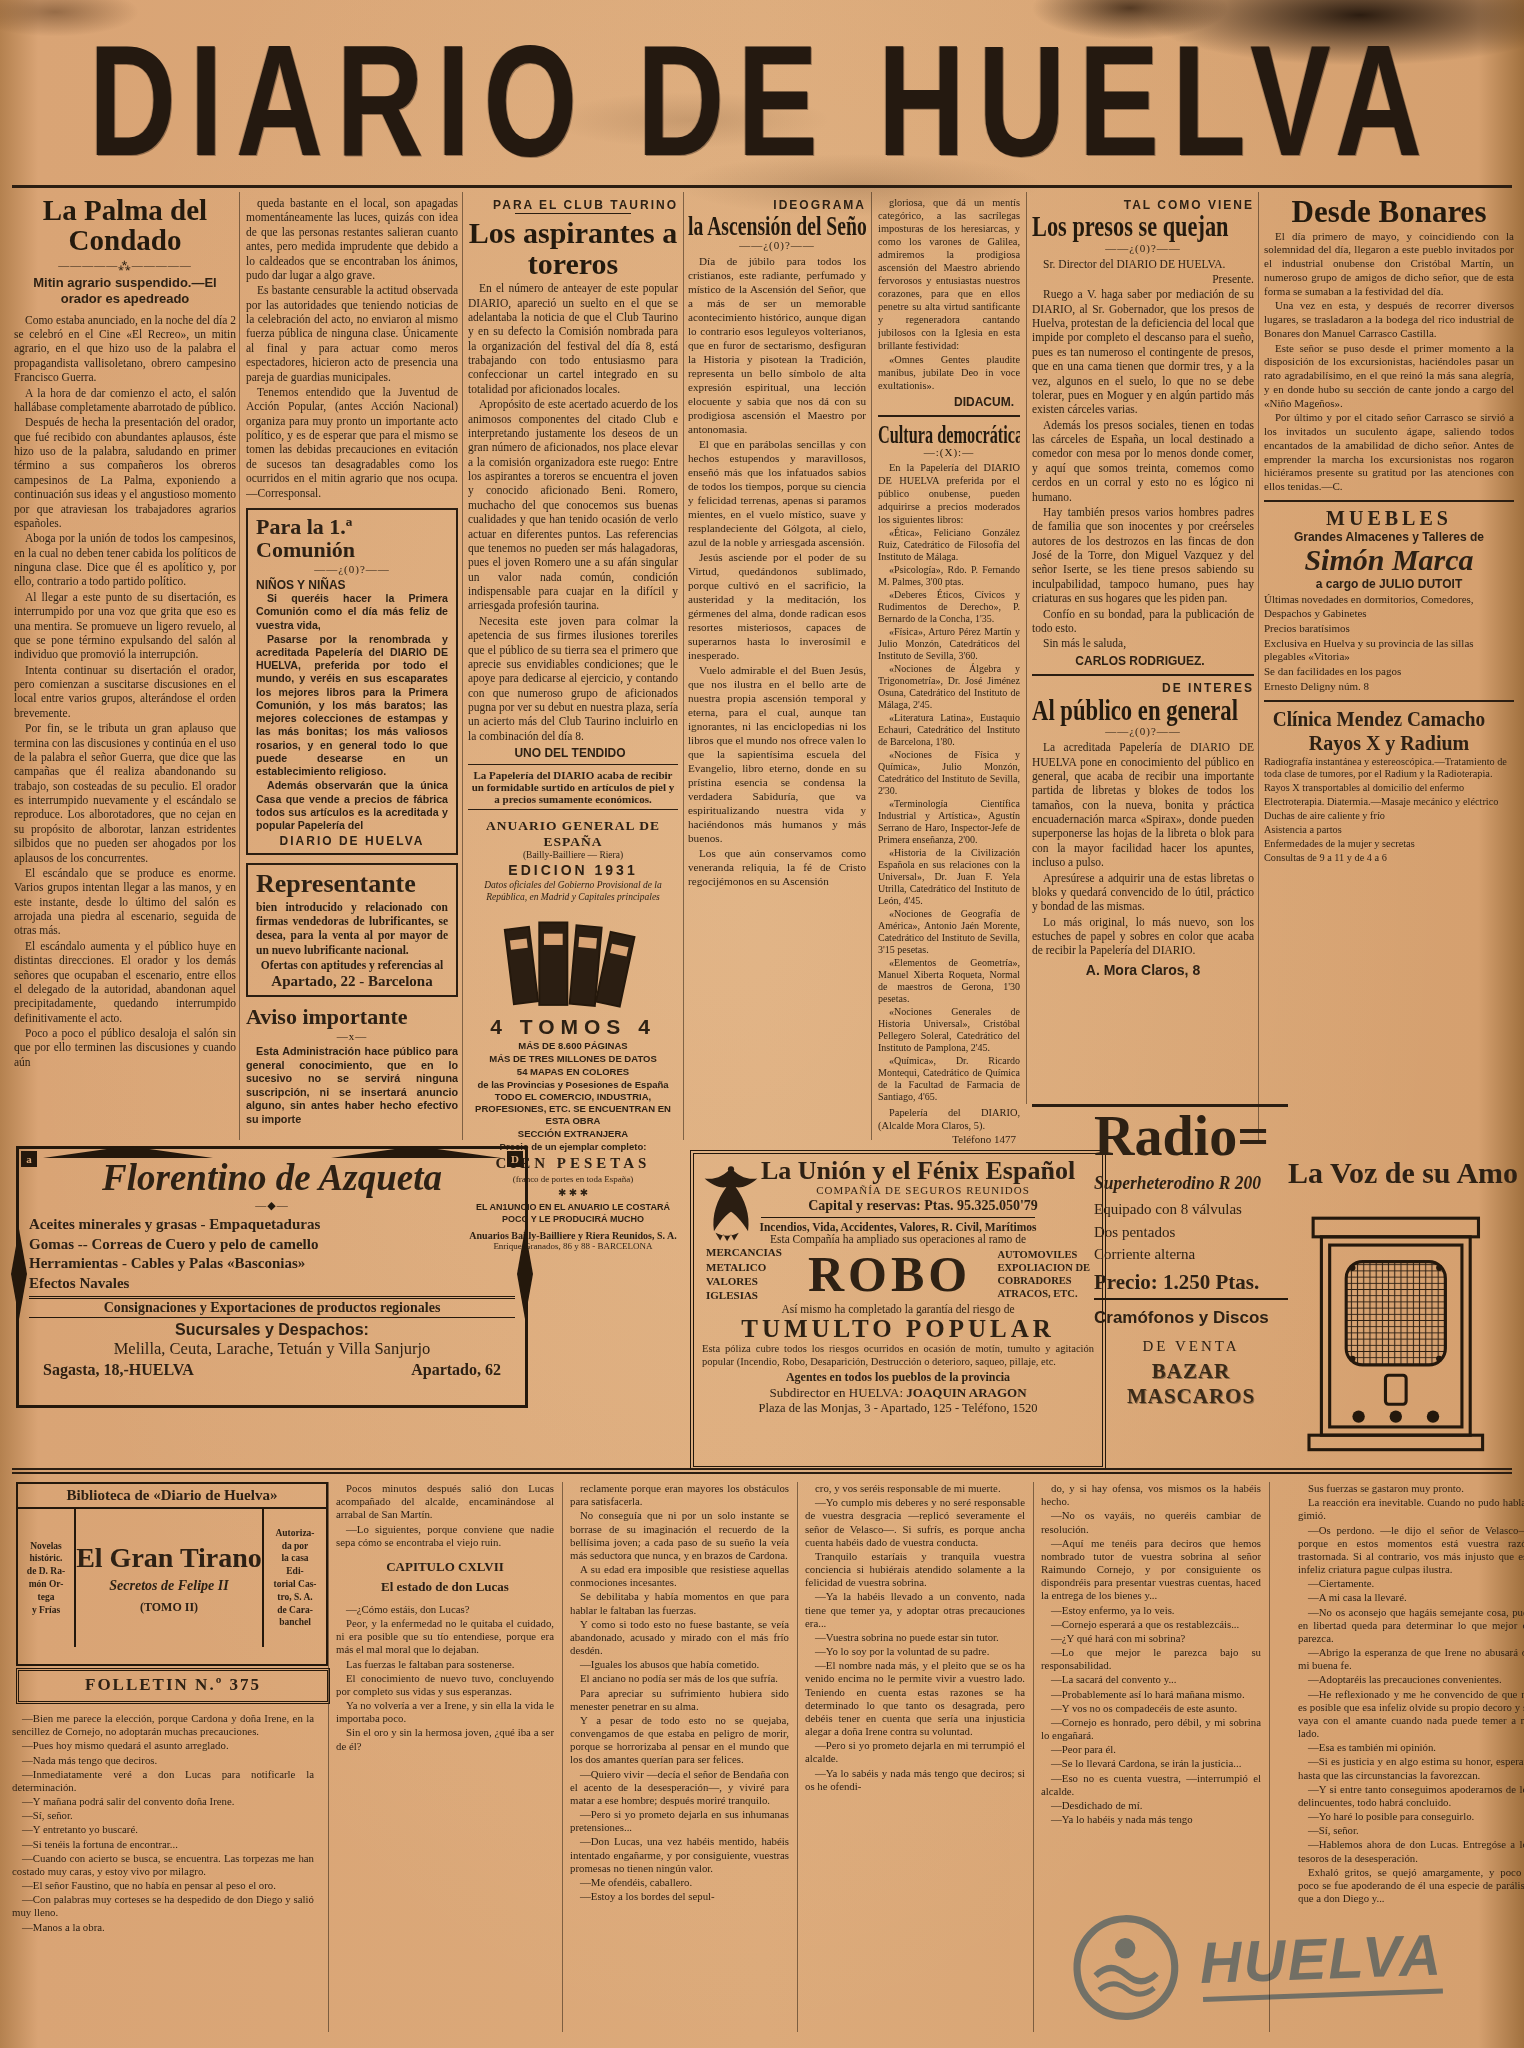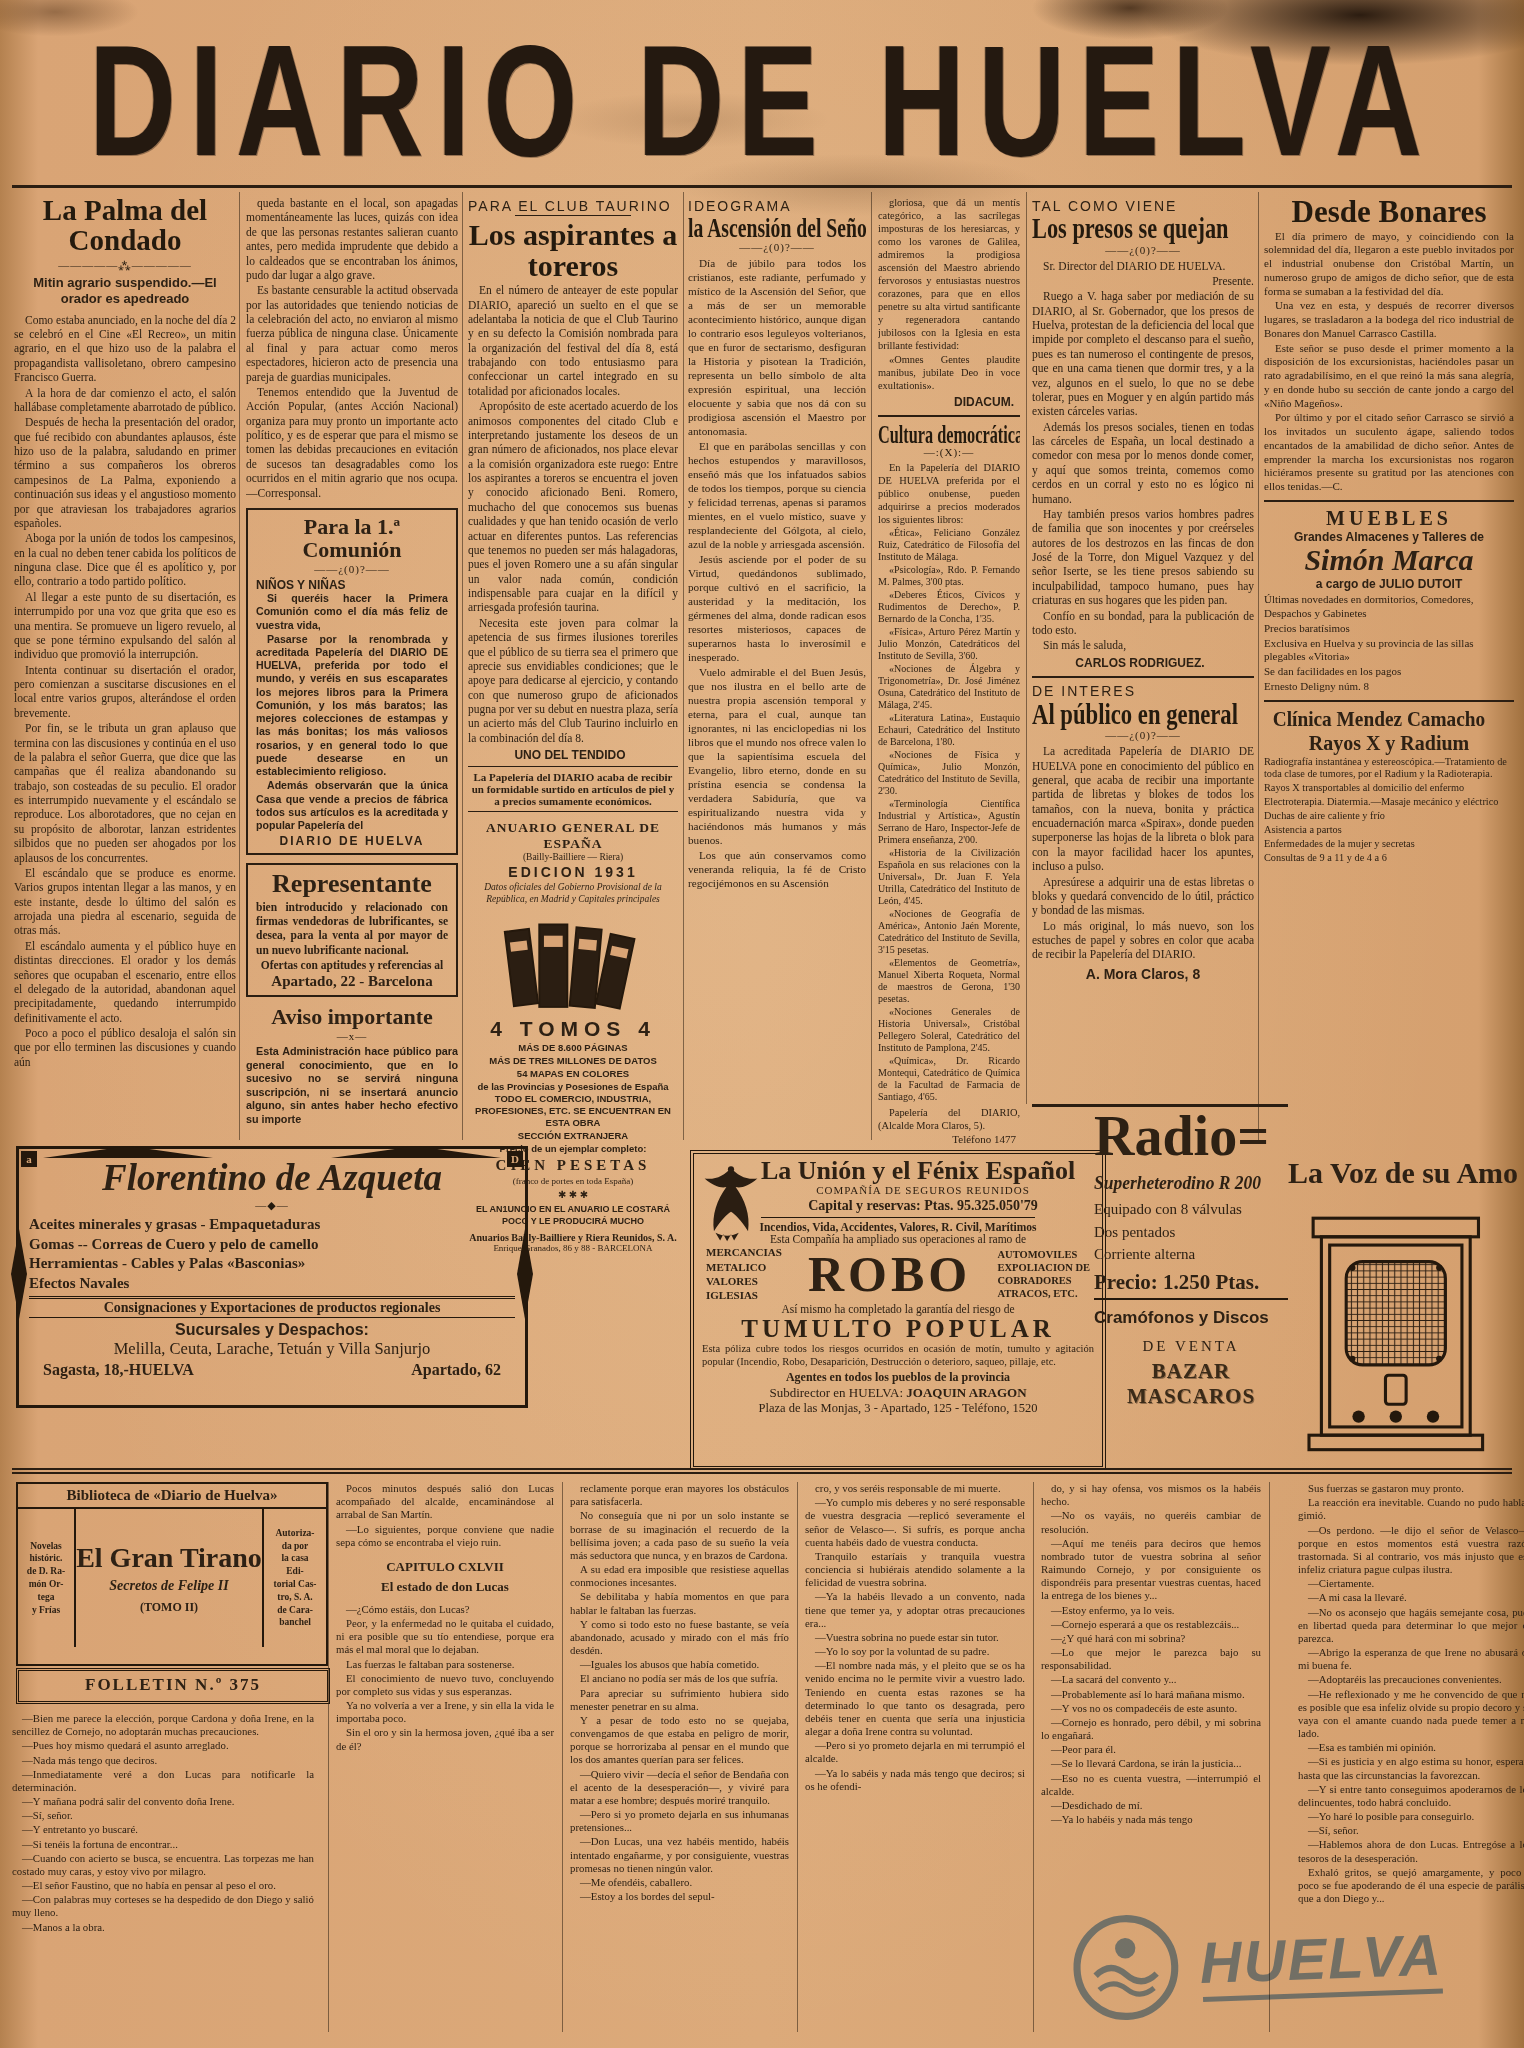--- a/index.html
+++ b/index.html
@@ -20,33 +20,33 @@
   .masthead{position:absolute;left:40px;top:30px;width:1444px;height:150px;
     font-family:"Liberation Sans",sans-serif;font-weight:bold;font-size:121px;letter-spacing:13px;
     color:#241910;text-align:center;white-space:nowrap;line-height:1;
     transform:scaleY(1.30);transform-origin:50% 18%;
     text-shadow:1px 1px 0 rgba(20,10,4,.35), -1px 0 0 rgba(20,10,4,.2);}
   .hrule{position:absolute;background:#2b1e12;}
   .hrule.dbl{background:none;border-top:2px solid #2b1e12;border-bottom:2px solid #2b1e12;}
   .vrule{position:absolute;width:1px;background:rgba(48,32,18,.55);}
   .col{position:absolute;overflow:hidden;}
   .head-serif{margin:0 0 2px;font-weight:bold;color:#241a0e;text-align:center;line-height:1.02;}
-  .kicker{font-family:"Liberation Sans",sans-serif;font-weight:normal;font-size:14px;letter-spacing:2px;
-    text-align:left;margin:2px 0 1px;}
+  .kicker{font-family:"Liberation Sans",sans-serif;font-weight:bold;font-size:12px;letter-spacing:2px;
+    text-align:right;margin:2px 0 1px;}
   .kickrule{width:55%;border-top:1.5px solid #2b1e12;margin:1px auto 4px;}
   .orn{ text-align:center;font-size:11px;letter-spacing:1px;margin:1px 0 3px;color:#241a0e;}
   .subhead{margin:2px 0 5px;font-family:"Liberation Sans",sans-serif;font-weight:bold;font-size:13px;text-align:center;line-height:1.25;}
   .p{margin:0 0 1px;text-indent:11px;text-align:justify;line-height:1.25;}
   .body{font-size:11.5px;}
   .sig{text-align:right;font-family:"Liberation Sans",sans-serif;font-weight:bold;font-size:12px;margin:3px 6px 4px 0;}
   .right{text-align:right;}
   .li{margin:0 0 1px;text-indent:11px;text-align:justify;line-height:1.2;}
   .sep{border-top:2px solid #2b1e12;margin:6px 0 5px;}
   .adbox{border:2px solid #2b1e12;padding:5px 8px;margin-top:8px;}
-  .adtitle{font-weight:bold;text-align:center;margin:0 0 2px;line-height:1.05;}
+  .adtitle{font-weight:bold;text-align:left;margin:0 0 2px;line-height:1.05;}
   .sans{font-family:"Liberation Sans",sans-serif;}
   .ctr{text-align:center;}
   .tiny-line{font-size:9.5px;font-weight:bold;line-height:1.35;text-align:center;}
   .adline{margin:1px 0;line-height:1.25;}
   .flor{border:3px solid #24180c;}
   .flor .tri{position:absolute;background:#24180c;}
   .stamp{position:absolute;color:rgba(36,108,200,.55);mix-blend-mode:multiply;}
   .fl{margin:0 0 1px;text-indent:10px;text-align:justify;line-height:1.22;}
   .fol-col{font-size:10.8px;}
   .chap{ text-align:center;font-weight:bold;margin:10px 0 8px;}

